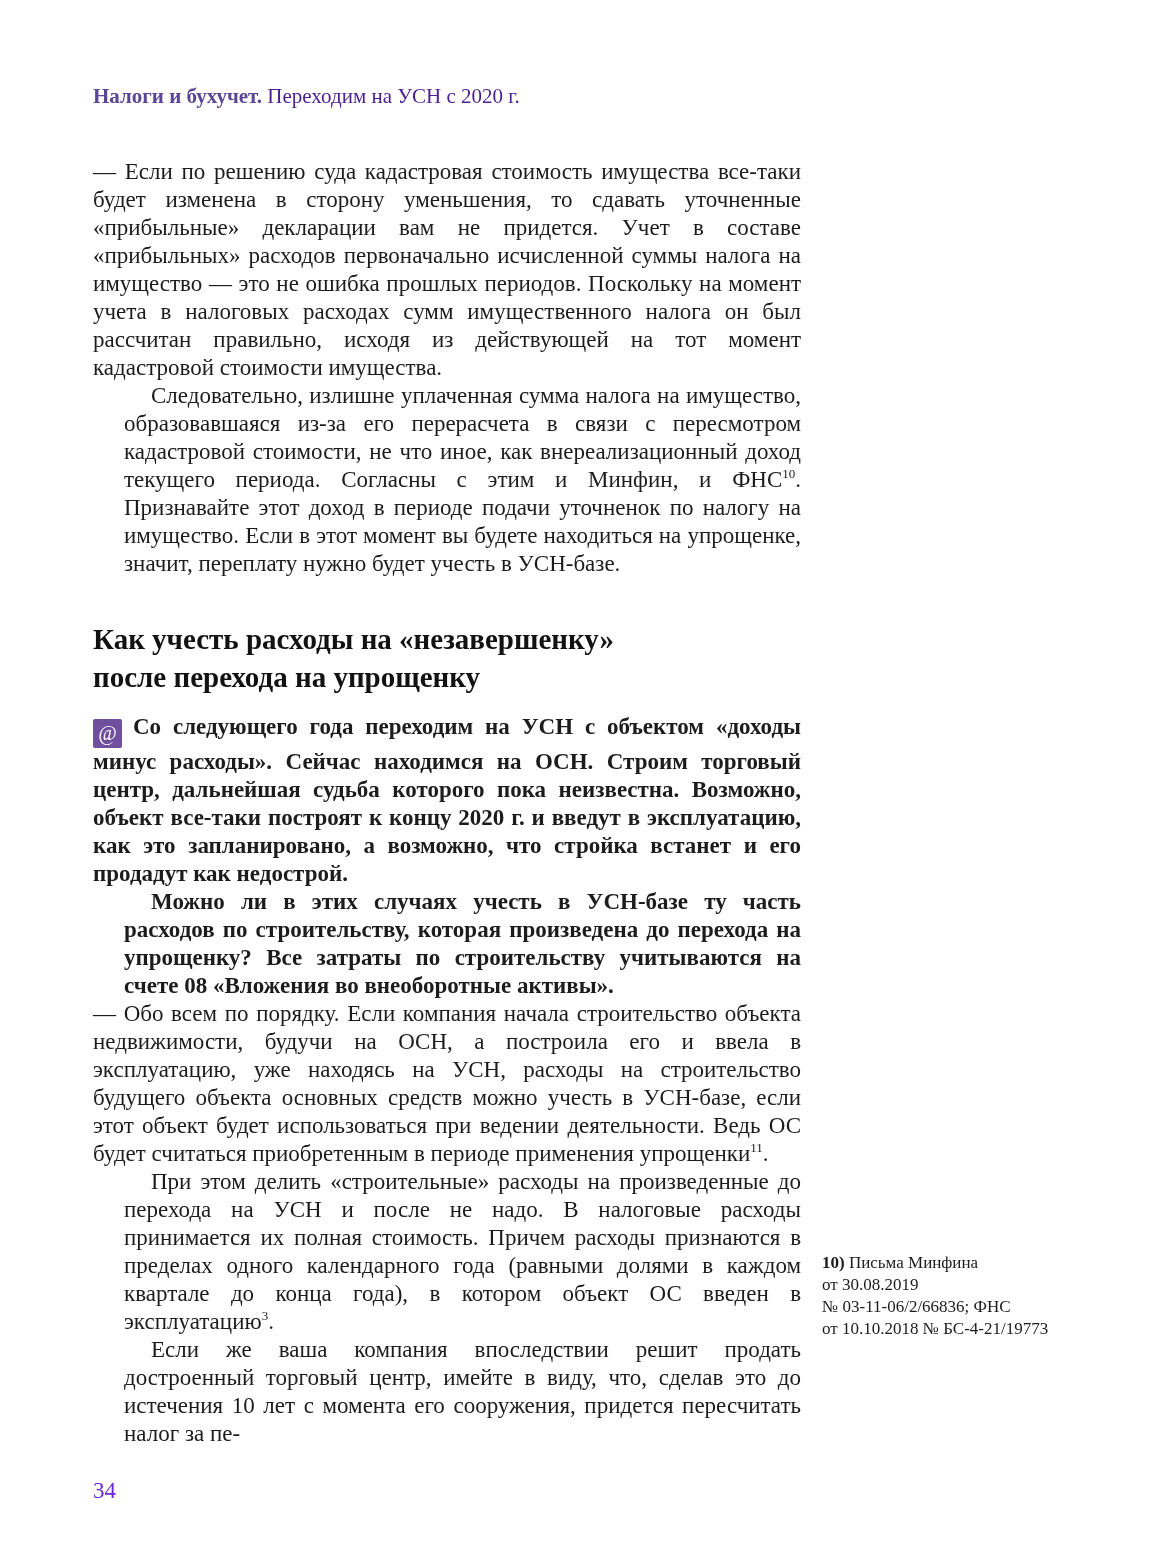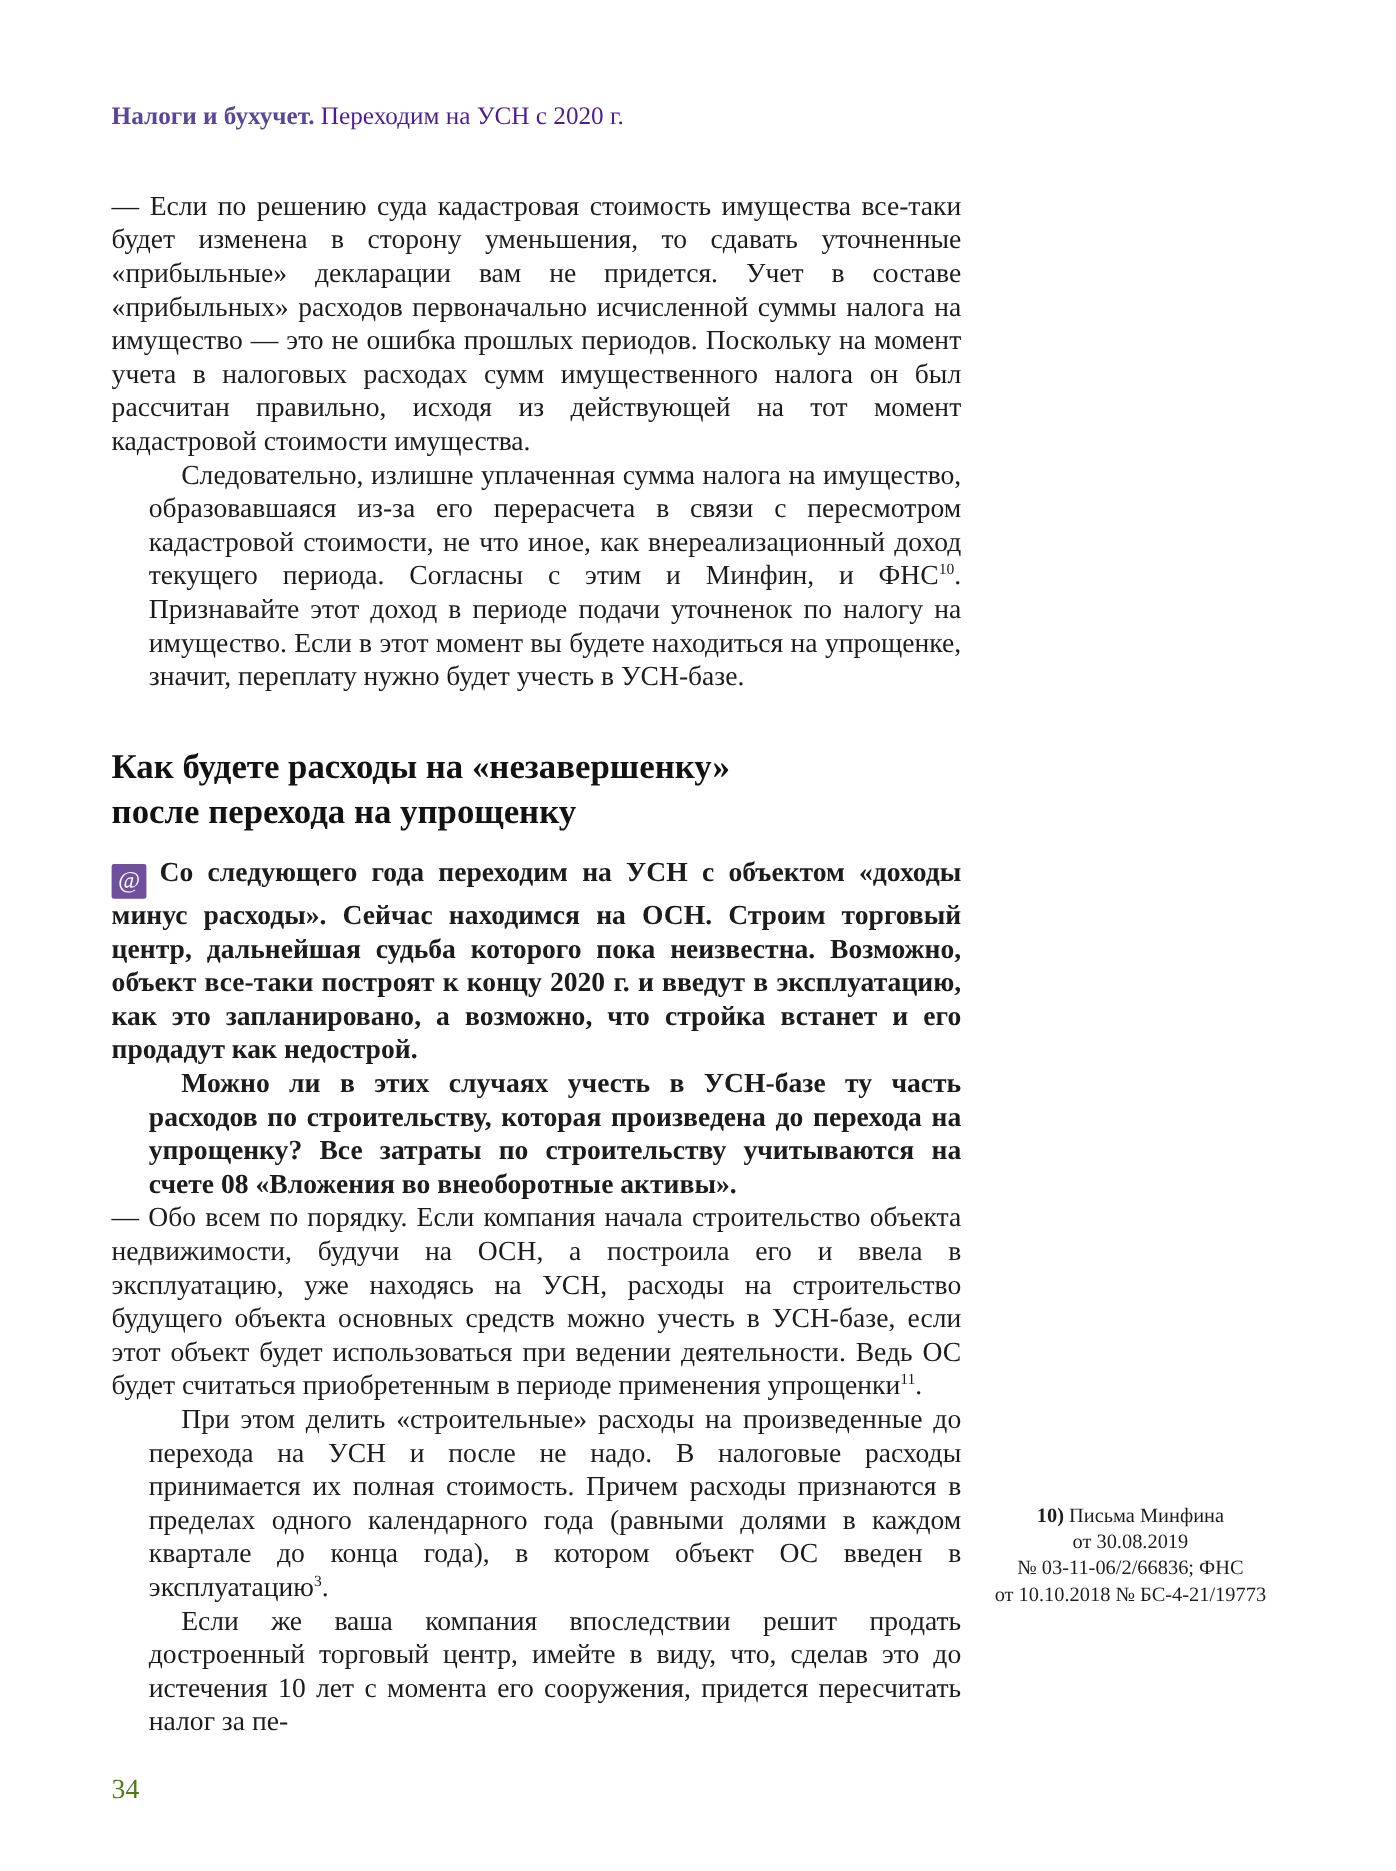--- a/index.html
+++ b/index.html
@@ -70,49 +70,49 @@
   }
 
   .footnotes {
     position: absolute;
     left: 822px;
     top: 1252px;
     width: 240px;
     font-size: 17px;
     line-height: 22px;
     color: #1c1c1c;
-    text-align: center;
+    text-align: left;
   }
   .footnote { margin: 0 0 9px 0; }
   .fn-num { font-weight: 700; }
   .fn-text { white-space: pre-line; }
 
   .page-number {
     position: absolute;
     left: 93px;
     top: 1477px;
     font-size: 23px;
     line-height: 28px;
-    color: #4d7c0f;
+    color: #6d28d9;
   }
 </style>
 </head>
 <body>
 
 <div class="page">
 
   <div class="page-header">
     <span class="brand">Налоги и бухучет.</span>
     <span class="topic">Переходим на УСН с 2020 г.</span>
   </div>
 
   <div class="main-column">
       <p class="para">— Если по решению суда кадастровая стоимость имущества все-таки будет изменена в сторону уменьшения, то сдавать уточненные «прибыльные» декларации вам не придется. Учет в составе «прибыльных» расходов первоначально исчисленной суммы налога на имущество — это не ошибка прошлых периодов. Поскольку на момент учета в налоговых расходах сумм имущественного налога он был рассчитан правильно, исходя из действующей на тот момент кадастровой стоимости имущества.</p>
       <p class="para indent">Следовательно, излишне уплаченная сумма налога на имущество, образовавшаяся из-за его перерасчета в связи с пересмотром кадастровой стоимости, не что иное, как внереализационный доход текущего периода. Согласны с этим и Минфин, и ФНС<sup class="fn-ref">10</sup>. Признавайте этот доход в периоде подачи уточненок по налогу на имущество. Если в этот момент вы будете находиться на упрощенке, значит, переплату нужно будет учесть в УСН-базе.</p>
-      <h2 class="section-heading">Как будете расходы на «незавершенку»
+      <h2 class="section-heading">Как учесть расходы на «незавершенку»
 после перехода на упрощенку</h2>
       <p class="para bold"><span class="at-icon">@</span>Со следующего года переходим на УСН с объектом «доходы минус расходы». Сейчас находимся на ОСН. Строим торговый центр, дальнейшая судьба которого пока неизвестна. Возможно, объект все-таки построят к концу 2020 г. и введут в эксплуатацию, как это запланировано, а возможно, что стройка встанет и его продадут как недострой.</p>
       <p class="para bold indent">Можно ли в этих случаях учесть в УСН-базе ту часть расходов по строительству, которая произведена до перехода на упрощенку? Все затраты по строительству учитываются на счете 08 «Вложения во внеоборотные активы».</p>
       <p class="para">— Обо всем по порядку. Если компания начала строительство объекта недвижимости, будучи на ОСН, а построила его и ввела в эксплуатацию, уже находясь на УСН, расходы на строительство будущего объекта основных средств можно учесть в УСН-базе, если этот объект будет использоваться при ведении деятельности. Ведь ОС будет считаться приобретенным в периоде применения упрощенки<sup class="fn-ref">11</sup>.</p>
       <p class="para indent">При этом делить «строительные» расходы на произведенные до перехода на УСН и после не надо. В налоговые расходы принимается их полная стоимость. Причем расходы признаются в пределах одного календарного года (равными долями в каждом квартале до конца года), в котором объект ОС введен в эксплуатацию<sup class="fn-ref">3</sup>.</p>
       <p class="para indent">Если же ваша компания впоследствии решит продать достроенный торговый центр, имейте в виду, что, сделав это до истечения 10 лет с момента его сооружения, придется пересчитать налог за пе-</p>
     </div>
 
   <div class="footnotes">
       <div class="footnote"><span class="fn-num">10)</span> <span class="fn-text">Письма Минфина

